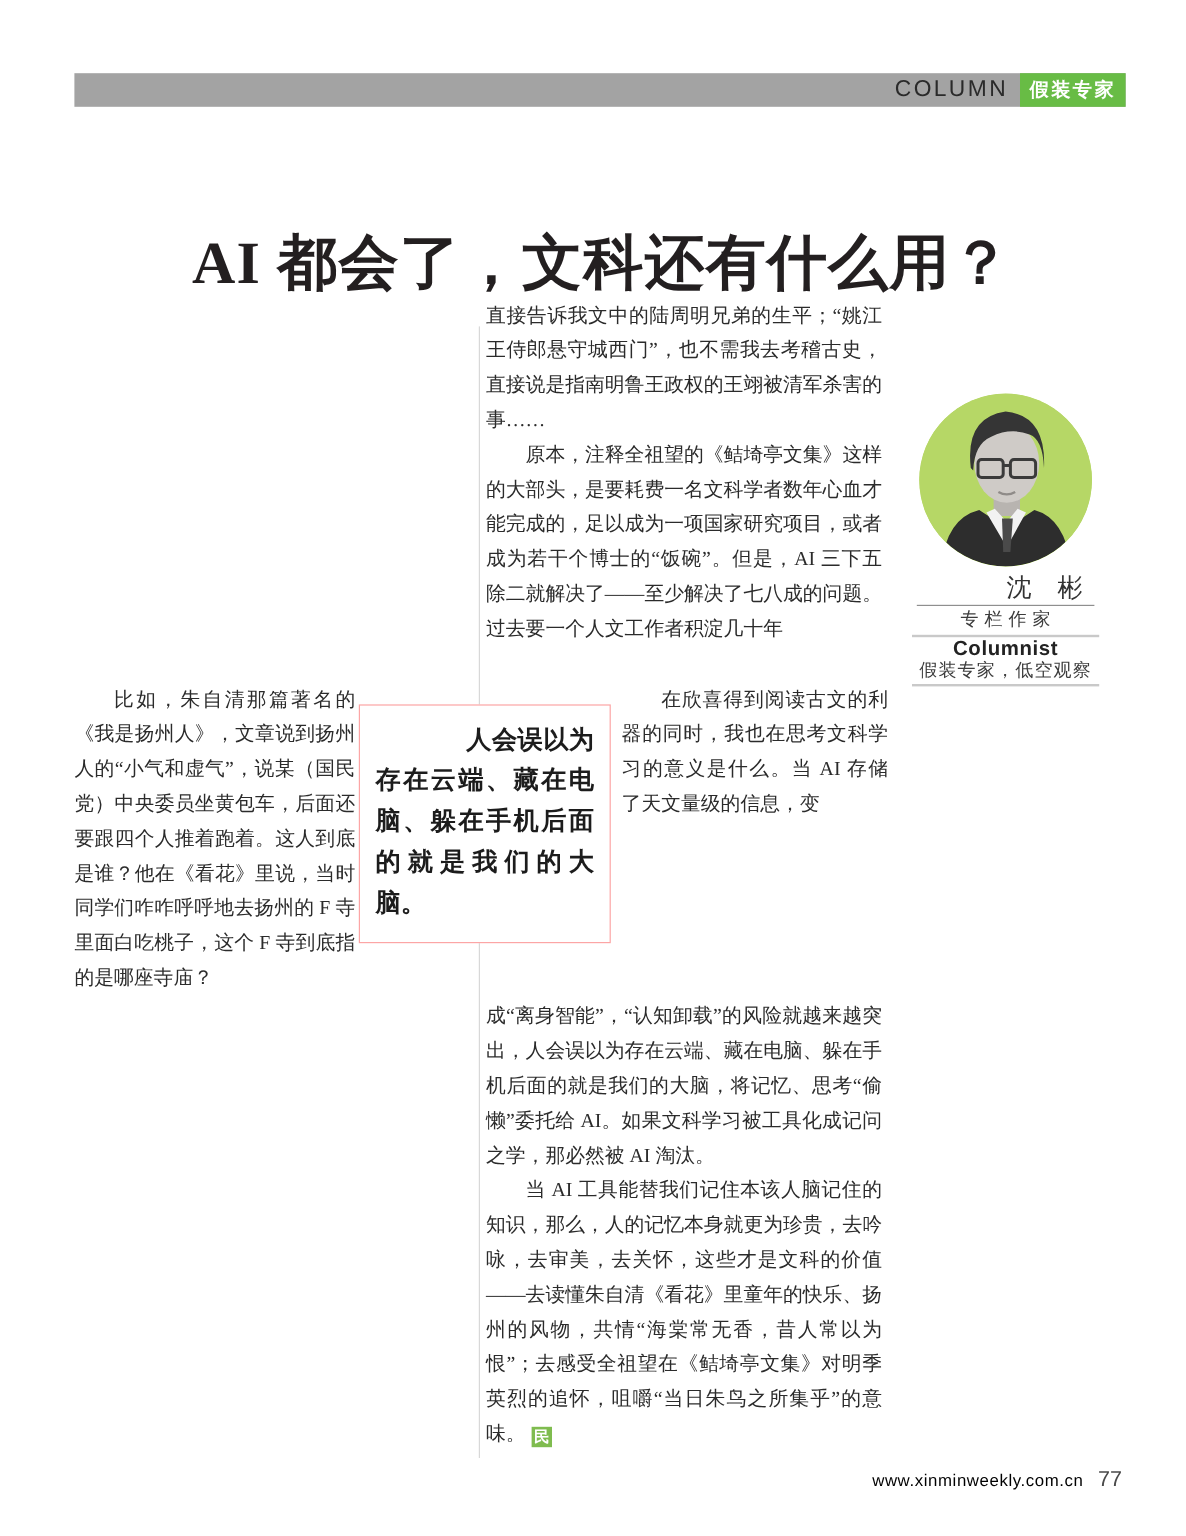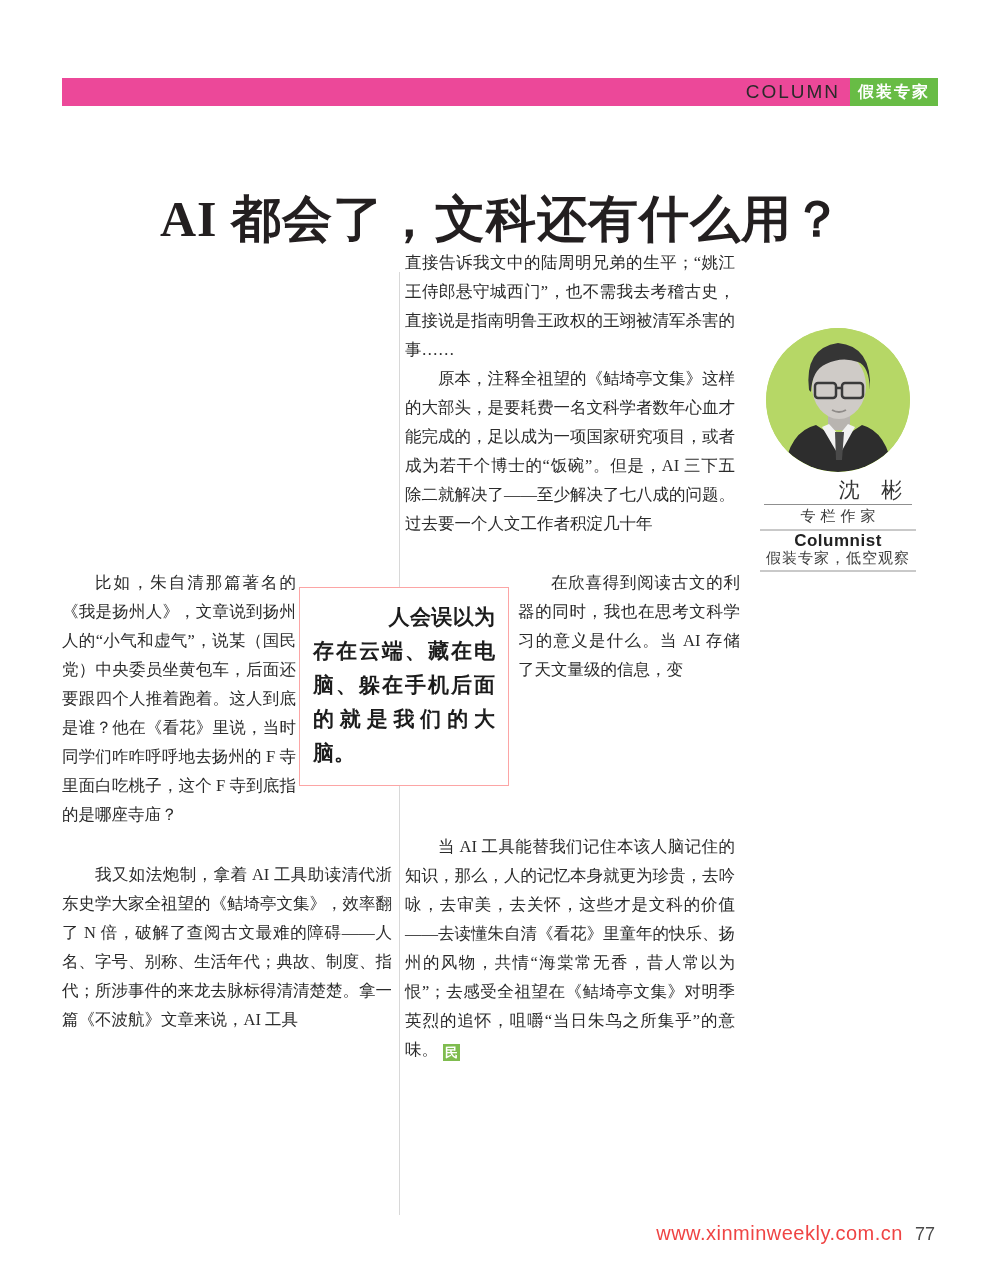--- a/index.html
+++ b/index.html
@@ -3,22 +3,22 @@
 <meta charset="utf-8">
 <style>
   html,body{margin:0;padding:0;}
   body{
     width:988px;height:1280px;position:relative;background:#ffffff;
     font-family:"Liberation Serif","DejaVu Serif",serif;
     color:#2b2b2b;overflow:hidden;
   }
   
   .header-bar{
-    position:absolute;left:62px;top:78px;width:876px;height:28px;
-    background:#ec4899;display:flex;align-items:center;justify-content:flex-end;
+    position:absolute;left:62px;top:61px;width:876px;height:28px;
+    background:#a3a3a3;display:flex;align-items:center;justify-content:flex-end;
   }
   .column-label{
     font-family:"Liberation Sans","DejaVu Sans",sans-serif;
     font-size:19px;letter-spacing:2px;color:#2a2a2a;margin-right:10px;
   }
   .column-badge{
     height:28px;padding:0 8px;display:flex;align-items:center;
     background:#68bc45;color:#ffffff;font-size:16px;letter-spacing:2px;
     font-family:"Liberation Serif","DejaVu Serif",serif;font-weight:bold;
   }
@@ -81,52 +81,52 @@
   .end-mark{
     display:inline-block;width:17px;height:17px;margin-left:5px;vertical-align:-2px;
     background:#7fbc4f;color:#ffffff;font-size:13px;line-height:17px;text-align:center;
     font-family:"Liberation Sans","DejaVu Sans",sans-serif;font-weight:bold;text-indent:0;
   }
   
   .footer{
     position:absolute;right:53px;top:1222px;display:flex;align-items:baseline;gap:12px;
     font-family:"Liberation Sans","DejaVu Sans",sans-serif;
   }
-  .footer-url{font-size:20px;color:#ef4444;letter-spacing:0.5px;}
+  .footer-url{font-size:14px;color:#000000;letter-spacing:0.5px;}
   .page-number{font-size:18px;color:#4a4a4a;}
 </style>
 </head>
 <body>
 
 <div class="header-bar">
   <span class="column-label">COLUMN</span>
   <span class="column-badge">假装专家</span>
 </div>
 
 <div class="article-title">AI 都会了，文科还有什么用？</div>
 
 <div class="gutter-line"></div>
 
 <div class="tblock b-l1">
 </div>
 <div class="tblock b-l2">
   <p>比如，朱自清那篇著名的《我是扬州人》，文章说到扬州人的“小气和虚气”，说某（国民党）中央委员坐黄包车，后面还要跟四个人推着跑着。这人到底是谁？他在《看花》里说，当时同学们咋咋呼呼地去扬州的 F 寺里面白吃桃子，这个 F 寺到底指的是哪座寺庙？</p>
 </div>
 <div class="tblock b-l3">
-  <p>我又如法炮制，拿着 AI 工具助读清代浙东史学大家全祖望的《鲒埼亭文集》，效率翻了 N 倍，破解了查阅古文最难的障碍——人名、字号、别称、生活年代；典故、制度、指代；所涉事件的来龙去脉标得清清楚楚。拿一篇《不波航》文章来说，AI 工具</p>
 </div>
 
 <div class="tblock b-r1">
   <p class="noindent">直接告诉我文中的陆周明兄弟的生平；“姚江王侍郎悬守城西门”，也不需我去考稽古史，直接说是指南明鲁王政权的王翊被清军杀害的事……</p>
   <p>原本，注释全祖望的《鲒埼亭文集》这样的大部头，是要耗费一名文科学者数年心血才能完成的，足以成为一项国家研究项目，或者成为若干个博士的“饭碗”。但是，AI 三下五除二就解决了——至少解决了七八成的问题。过去要一个人文工作者积淀几十年</p>
 </div>
 <div class="tblock b-r2">
   <p>在欣喜得到阅读古文的利器的同时，我也在思考文科学习的意义是什么。当 AI 存储了天文量级的信息，变</p>
 </div>
 <div class="tblock b-r3">
+  <p class="noindent">成“离身智能”，“认知卸载”的风险就越来越突出，人会误以为存在云端、藏在电脑、躲在手机后面的就是我们的大脑，将记忆、思考“偷懒”委托给 AI。如果文科学习被工具化成记问之学，那必然被 AI 淘汰。</p>
   <p><span>当 AI 工具能替我们记住本该人脑记住的知识，那么，人的记忆本身就更为珍贵，去吟咏，去审美，去关怀，这些才是文科的价值——去读懂朱自清《看花》里童年的快乐、扬州的风物，共情“海棠常无香，昔人常以为恨”；去感受全祖望在《鲒埼亭文集》对明季英烈的追怀，咀嚼“当日朱鸟之所集乎”的意味。</span><span class="end-mark">民</span></p>
 </div>
 
 <div class="pull-quote">人会误以为存在云端、藏在电脑、躲在手机后面的就是我们的大脑。</div>
 
 <div class="author-photo">
   <svg width="144" height="144" viewBox="0 0 144 144">
     <defs>
       <clipPath id="circ">
           <circle cx="72" cy="72" r="72"></circle>

